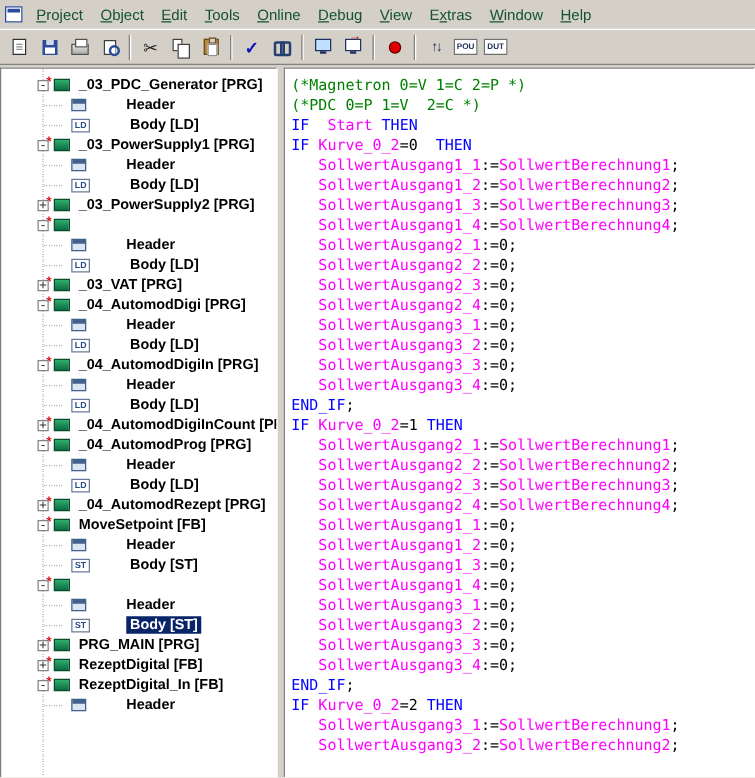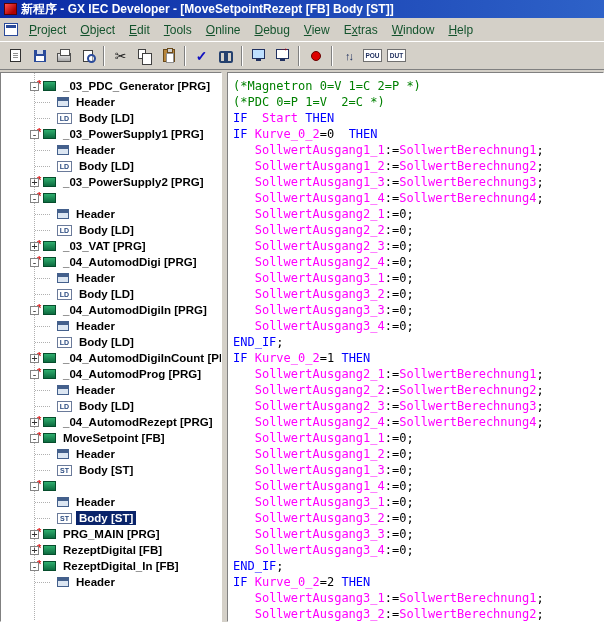--- a/index.html
+++ b/index.html
@@ -67,21 +67,21 @@
   .mini-btn.pm::before { content:"\25BE"; font-size:7px; color:#000; }
   .mini-btn.pc::before { content:"\00D7"; font-size:10px; line-height:1; color:#000; }
 
   
   .tree { flex:1; min-height:0; border:1px solid; border-color:#808080 #fff #fff #808080; overflow:hidden; padding-top:5px;
     background-color:#fff;
     background-image:repeating-linear-gradient(to bottom,#b0b0b0 0 1px,transparent 1px 2px);
     background-position:33px 0; background-size:1px 100%; background-repeat:no-repeat; }
   .trow { height:16px; display:flex; align-items:center; position:relative; white-space:nowrap; }
   .trow.lvl0 { padding-left:29px; }
-  .trow.lvl1 { padding-left:56px; }
+  .trow.lvl1 { padding-left:56px;gap:25px; }
   .trow.lvl1::before { content:""; position:absolute; left:34px; top:8px; width:16px; height:1px;
     background-image:repeating-linear-gradient(to right,#b0b0b0 0 1px,transparent 1px 2px); }
   .expand { width:9px; height:9px; flex:0 0 9px; border:1px solid #848484; background:#fff; font-size:10px; line-height:7px;
     text-align:center; margin-right:4px; color:#303030; position:relative; z-index:1; font-family:"DejaVu Sans Mono",monospace; }
   .ticon { flex:0 0 auto; margin-right:4px; display:inline-flex; align-items:center; justify-content:center; position:relative; }
   .ticon.icon-pou { width:13px; height:10px; background:linear-gradient(#2fae6e,#0d6b3f); border:1px solid #064d2c; }
   .ticon.icon-pou::before { content:"*"; position:absolute; left:-7px; top:-4px; color:#dd1111; font-size:11px; font-weight:bold; }
   .ticon.icon-header { width:12px; height:10px; background:#dce6f2; border:1px solid #44608c; }
   .ticon.icon-header::before { content:""; position:absolute; left:0; top:0; width:100%; height:3px; background:#44608c; }
   .ticon.icon-bodyLD,.ticon.icon-bodyST { width:15px; height:11px; background:#fff; border:1px solid #6a7a9a;
@@ -99,24 +99,20 @@
   .code-line { height:16px; }
   .tok-c { color:var(--comment,#008000); }
   .tok-k { color:var(--keyword,#0000ff); }
   .tok-v { color:var(--variable,#ff00ff); }
   .tok-o { color:var(--code_plain,#000000); }
 </style>
 </head>
 <body>
 
 <div class="window">
-  <div class="titlebar">
-    <span class="app-icon"></span>
-    <span class="title">新程序 - GX IEC Developer - [MoveSetpointRezept [FB] Body [ST]]</span>
-  </div>
   <div class="menubar">
     <span class="child-icon"></span>
   <span class="menu-item"><u>P</u>roject</span>
       <span class="menu-item"><u>O</u>bject</span>
       <span class="menu-item"><u>E</u>dit</span>
       <span class="menu-item"><u>T</u>ools</span>
       <span class="menu-item"><u>O</u>nline</span>
       <span class="menu-item"><u>D</u>ebug</span>
       <span class="menu-item"><u>V</u>iew</span>
       <span class="menu-item">E<u>x</u>tras</span>

